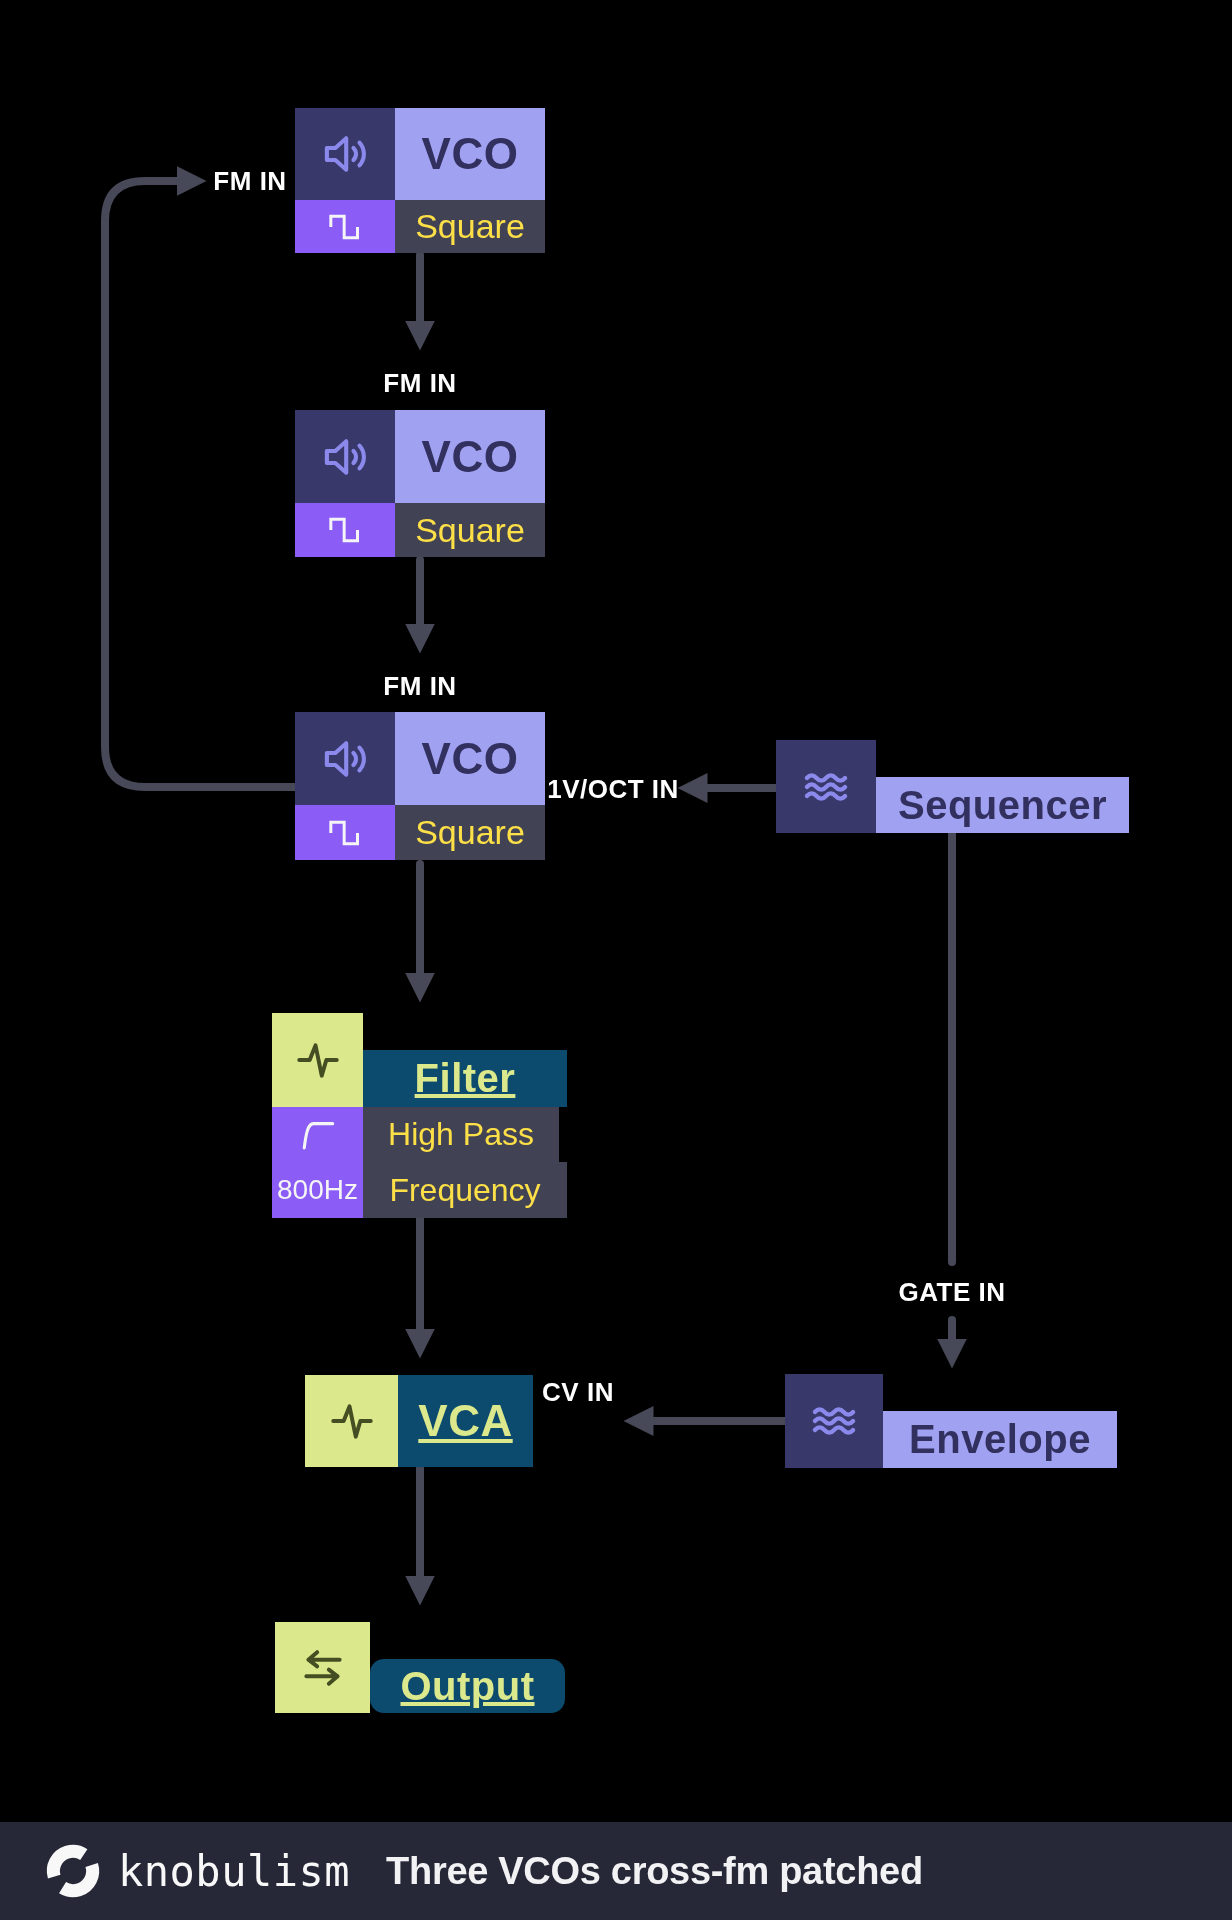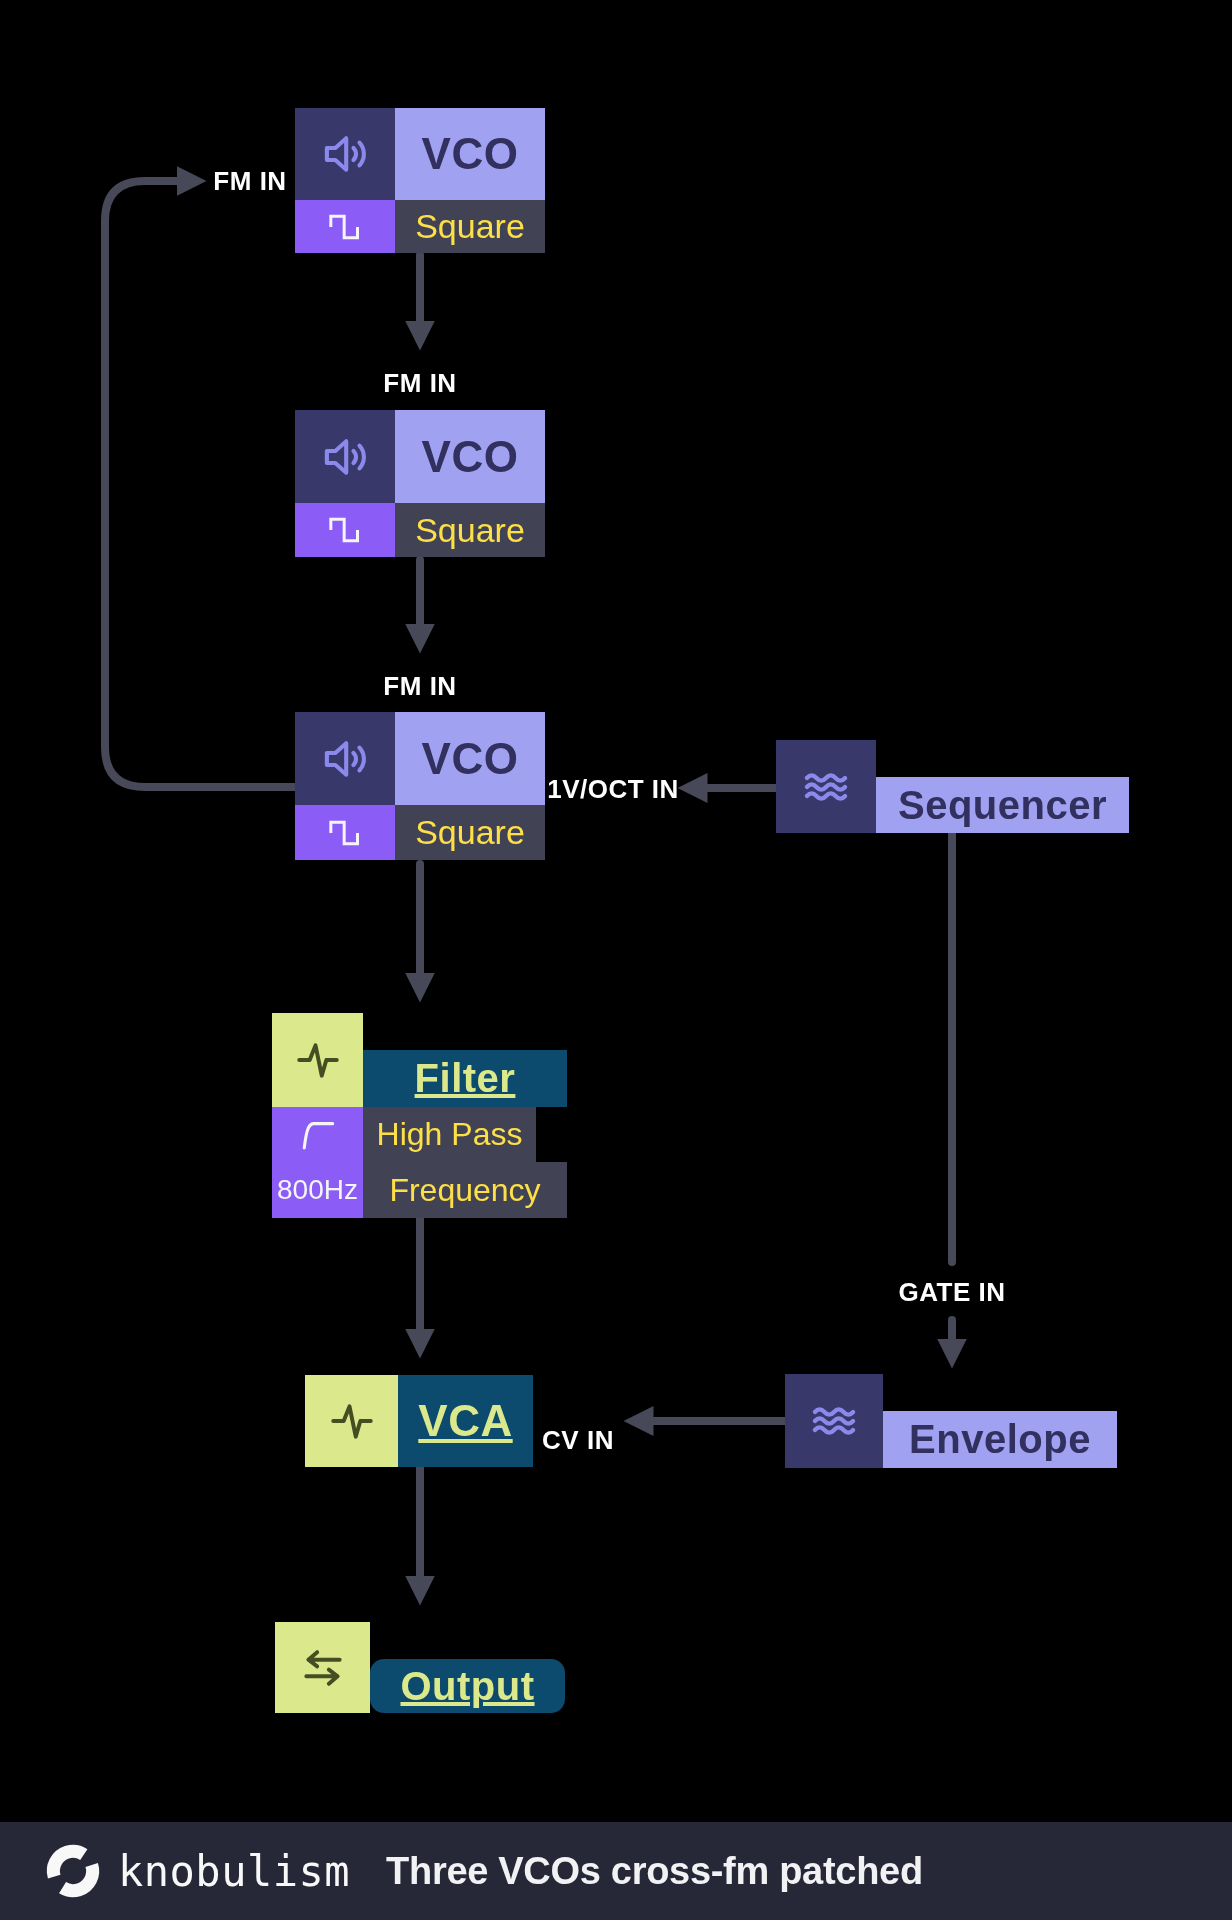--- a/index.html
+++ b/index.html
@@ -78,21 +78,21 @@
 
       <path d="M295 787 L145 787 Q105 787 105 747 L105 221 Q105 181 145 181 L178 181" marker-end="url(#arr)"></path>
     </g>
   </svg>
 
   <div class="conn-label" style="left:250px; top:181px;">FM IN</div>
   <div class="conn-label" style="left:420px; top:383px;">FM IN</div>
   <div class="conn-label" style="left:420px; top:686px;">FM IN</div>
   <div class="conn-label" style="left:613px; top:789px;">1V/OCT IN</div>
   <div class="conn-label" style="left:952px; top:1292px;">GATE IN</div>
-  <div class="conn-label" style="left:578px; top:1440px;">CV IN</div>
+  <div class="conn-label" style="left:578px; top:1392px;">CV IN</div>
 
   <div class="node" style="left:295px; top:108px; width:250px;">
     <div class="row" style="height:92px;">
       <div class="cell icon-indigo" style="width:100px;">
         <svg width="58" height="58" viewBox="0 0 24 24" fill="none" stroke="#8b8aec" stroke-width="1.7" stroke-linejoin="round" stroke-linecap="round">
           <path d="M4.5 9.5 H8 L12.5 5.5 V18.5 L8 14.5 H4.5 Z"></path>
           <path d="M15.5 9.5 a3.5 3.5 0 0 1 0 5"></path>
           <path d="M18 7.3 a7 7 0 0 1 0 9.4"></path>
         </svg>
       </div>
@@ -171,21 +171,21 @@
         </svg>
       </div>
       <div class="cell title-olive t-40" style="width:204px;">Filter</div>
     </div>
     <div class="row" style="height:55px;">
       <div class="cell sub-left" style="width:91px;">
         <svg width="44" height="44" viewBox="0 0 24 24" fill="none" stroke="#f5f5f6" stroke-width="1.7" stroke-linecap="round">
           <path d="M4.5 19 C5.5 11 6.5 6 9.5 5.8 L20 5.8"></path>
         </svg>
       </div>
-      <div class="cell sub-right t-32" style="width:173px;">High Pass</div>
+      <div class="cell sub-right t-32" style="width:196px;">High Pass</div>
     </div>
     <div class="row" style="height:56px;">
       <div class="cell sub-left t-28" style="width:91px;">800Hz</div>
       <div class="cell sub-right t-32" style="width:204px;">Frequency</div>
     </div>
   </div>
 
   <div class="node" style="left:785px; top:1374px; width:332px;">
     <div class="row" style="height:94px;">
       <div class="cell icon-indigo" style="width:98px;">

